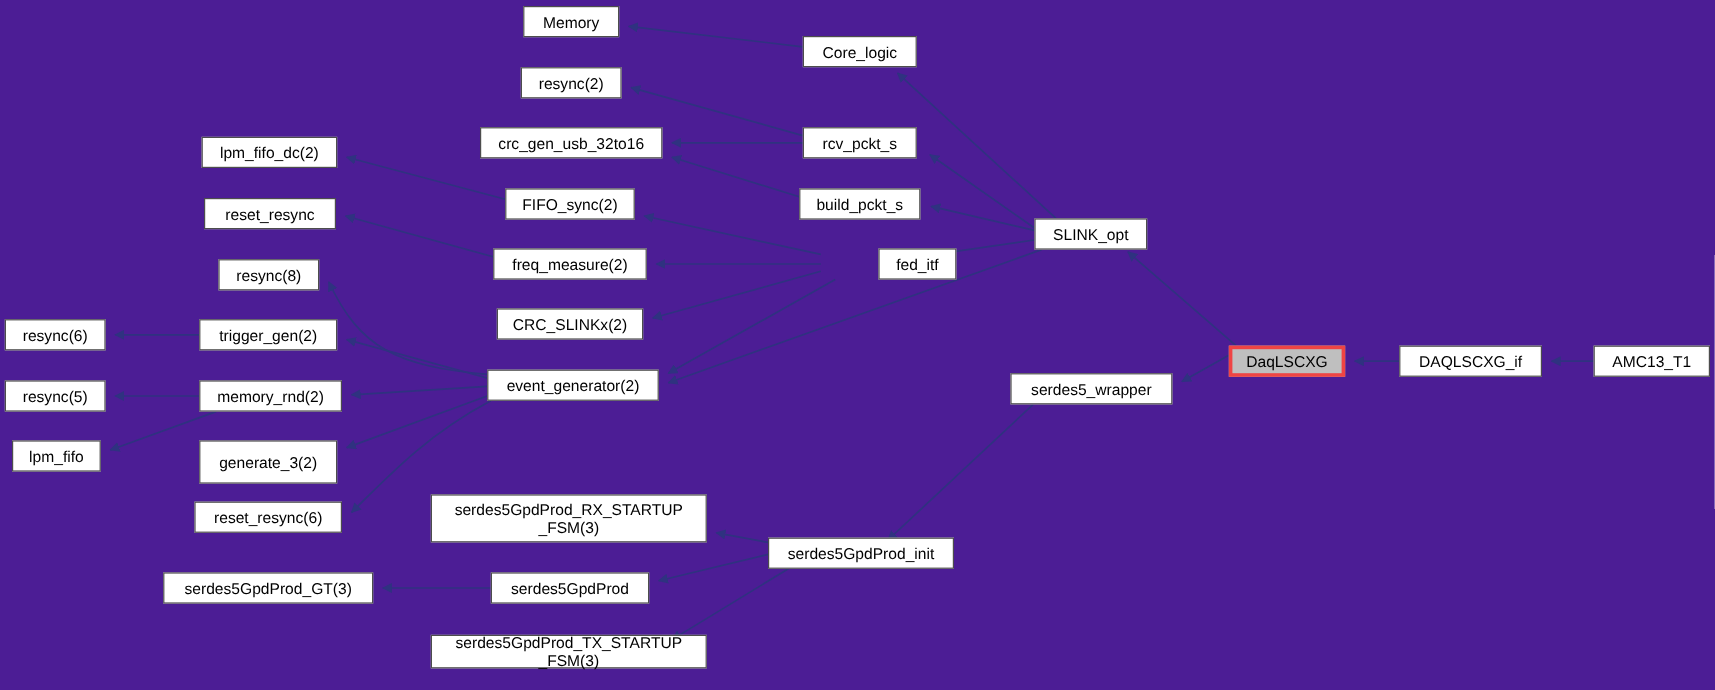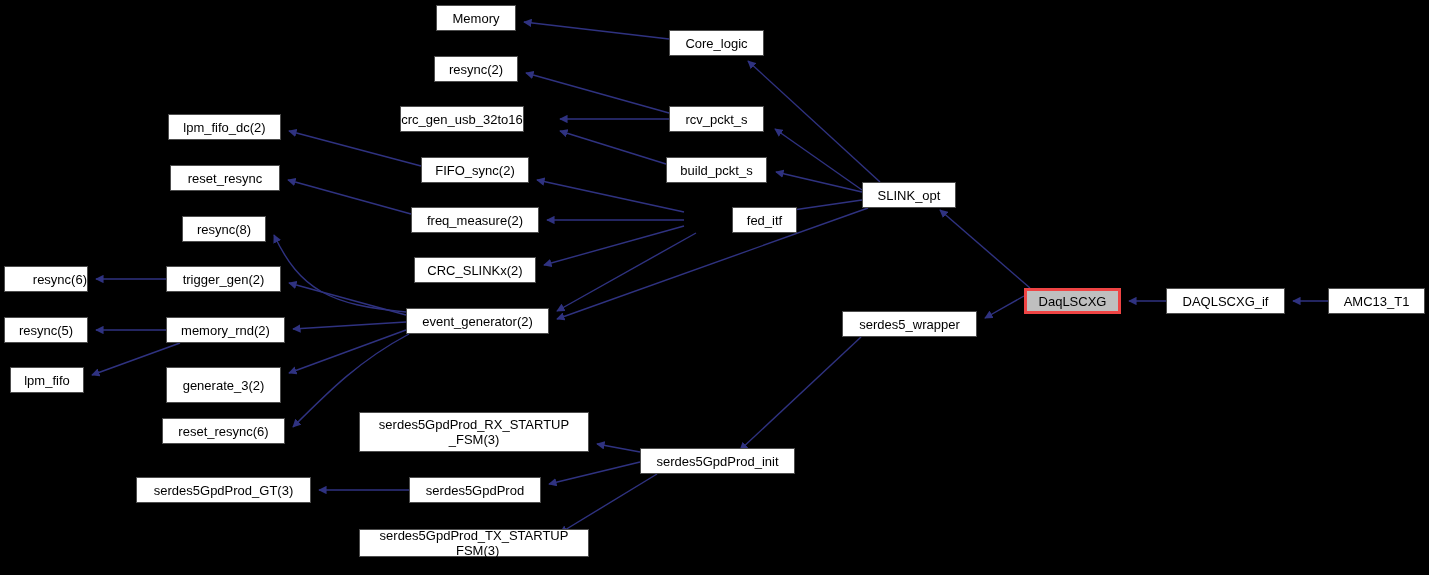--- a/index.html
+++ b/index.html
@@ -31,21 +31,21 @@
   }
   .node.hl{
     background:#bfbfbf;
     border:3px solid #ef4444;
   }
   .node .lbl{display:block;width:100%;}
 </style>
 </head>
 <body>
 
-<div id="canvas" style="background: #000000;">
+<div id="canvas" style="background: #4c1d95;">
   <svg id="edges" xmlns="http://www.w3.org/2000/svg">
     <defs>
       <marker id="arrow" viewBox="0 0 10 10" refX="9" refY="5" markerWidth="6" markerHeight="6" orient="auto-start-reverse">
         <path d="M 0 0 L 10 5 L 0 10 z" fill="#2f3280"></path>
       </marker>
     </defs>
     <g id="edge-paths">
         <path d="M 669,39 L 524,22" fill="none" stroke="#2f3280" stroke-width="1.4" marker-end="url(#arrow)"></path>
         <path d="M 669,113 L 526,73" fill="none" stroke="#2f3280" stroke-width="1.4" marker-end="url(#arrow)"></path>
         <path d="M 669,119 L 560,119" fill="none" stroke="#2f3280" stroke-width="1.4" marker-end="url(#arrow)"></path>
@@ -78,31 +78,31 @@
         <path d="M 640,462 L 549,484" fill="none" stroke="#2f3280" stroke-width="1.4" marker-end="url(#arrow)"></path>
         <path d="M 657,474 L 560,533" fill="none" stroke="#2f3280" stroke-width="1.4" marker-end="url(#arrow)"></path>
         <path d="M 409,490 L 319,490" fill="none" stroke="#2f3280" stroke-width="1.4" marker-end="url(#arrow)"></path>
       </g>
   </svg>
   <div id="nodes">
       <div class="node" style="left: 436px; top: 5px; width: 80px; height: 26px;"><span class="lbl">Memory</span></div>
       <div class="node" style="left: 669px; top: 30px; width: 95px; height: 26px;"><span class="lbl">Core_logic</span></div>
       <div class="node" style="left: 434px; top: 56px; width: 84px; height: 26px;"><span class="lbl">resync(2)</span></div>
       <div class="node" style="left: 168px; top: 114px; width: 113px; height: 26px;"><span class="lbl">lpm_fifo_dc(2)</span></div>
-      <div class="node" style="left: 400px; top: 106px; width: 124px; height: 26px;"><span class="lbl">crc_gen_usb_32to16</span></div>
+      <div class="node" style="left: 400px; top: 106px; width: 152px; height: 26px;"><span class="lbl">crc_gen_usb_32to16</span></div>
       <div class="node" style="left: 669px; top: 106px; width: 95px; height: 26px;"><span class="lbl">rcv_pckt_s</span></div>
       <div class="node" style="left: 170px; top: 165px; width: 110px; height: 26px;"><span class="lbl">reset_resync</span></div>
       <div class="node" style="left: 421px; top: 157px; width: 108px; height: 26px;"><span class="lbl">FIFO_sync(2)</span></div>
       <div class="node" style="left: 666px; top: 157px; width: 101px; height: 26px;"><span class="lbl">build_pckt_s</span></div>
       <div class="node" style="left: 862px; top: 182px; width: 94px; height: 26px;"><span class="lbl">SLINK_opt</span></div>
       <div class="node" style="left: 411px; top: 207px; width: 128px; height: 26px;"><span class="lbl">freq_measure(2)</span></div>
       <div class="node" style="left: 684px; top: 207px; width: 65px; height: 26px; margin-left: 48px;"><span class="lbl">fed_itf</span></div>
       <div class="node" style="left: 182px; top: 216px; width: 84px; height: 26px;"><span class="lbl">resync(8)</span></div>
       <div class="node" style="left: 414px; top: 257px; width: 122px; height: 26px;"><span class="lbl">CRC_SLINKx(2)</span></div>
-      <div class="node" style="left: 4px; top: 266px; width: 84px; height: 26px; text-align: right;"><span class="lbl">resync(6)</span></div>
+      <div class="node" style="left: 4px; top: 266px; width: 84px; height: 26px;"><span class="lbl">resync(6)</span></div>
       <div class="node" style="left: 166px; top: 266px; width: 115px; height: 26px;"><span class="lbl">trigger_gen(2)</span></div>
       <div class="node hl" style="left: 1024px; top: 288px; width: 97px; height: 26px;"><span class="lbl">DaqLSCXG</span></div>
       <div class="node" style="left: 1166px; top: 288px; width: 119px; height: 26px;"><span class="lbl">DAQLSCXG_if</span></div>
       <div class="node" style="left: 1328px; top: 288px; width: 97px; height: 26px;"><span class="lbl">AMC13_T1</span></div>
       <div class="node" style="left: 406px; top: 308px; width: 143px; height: 26px;"><span class="lbl">event_generator(2)</span></div>
       <div class="node" style="left: 842px; top: 311px; width: 135px; height: 26px;"><span class="lbl">serdes5_wrapper</span></div>
       <div class="node" style="left: 4px; top: 317px; width: 84px; height: 26px;"><span class="lbl">resync(5)</span></div>
       <div class="node" style="left: 166px; top: 317px; width: 119px; height: 26px;"><span class="lbl">memory_rnd(2)</span></div>
       <div class="node" style="left: 10px; top: 367px; width: 74px; height: 26px;"><span class="lbl">lpm_fifo</span></div>
       <div class="node" style="left: 166px; top: 367px; width: 115px; height: 36px;"><span class="lbl">generate_3(2)</span></div>

